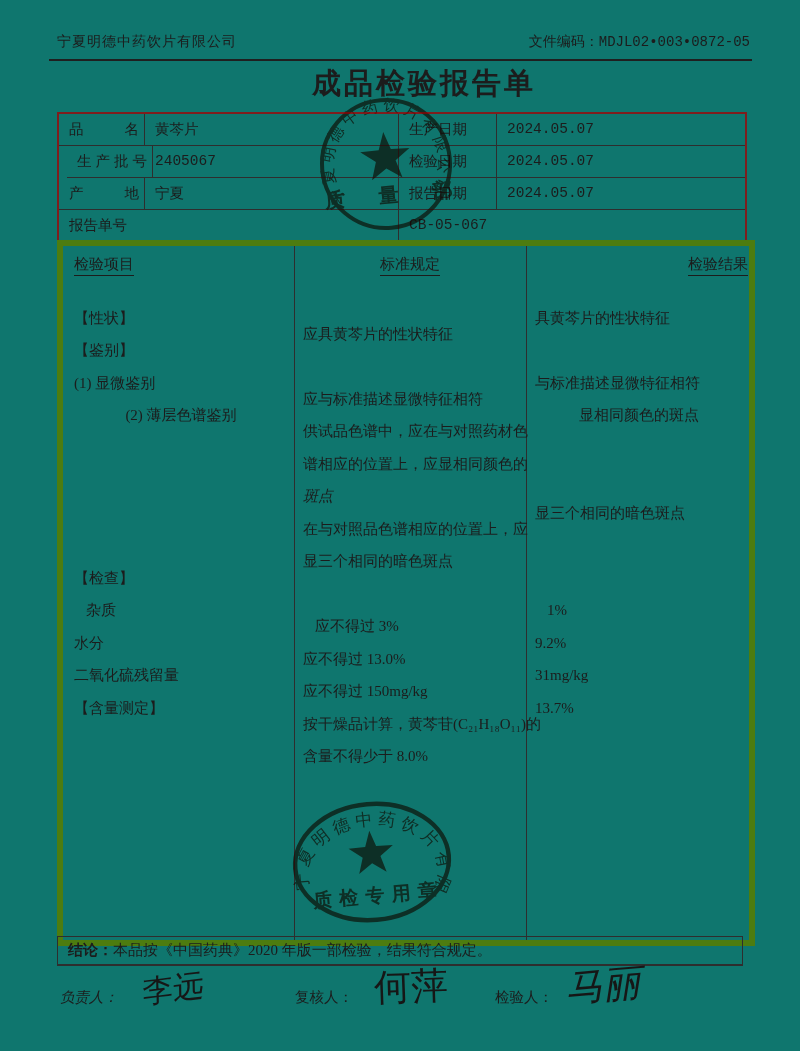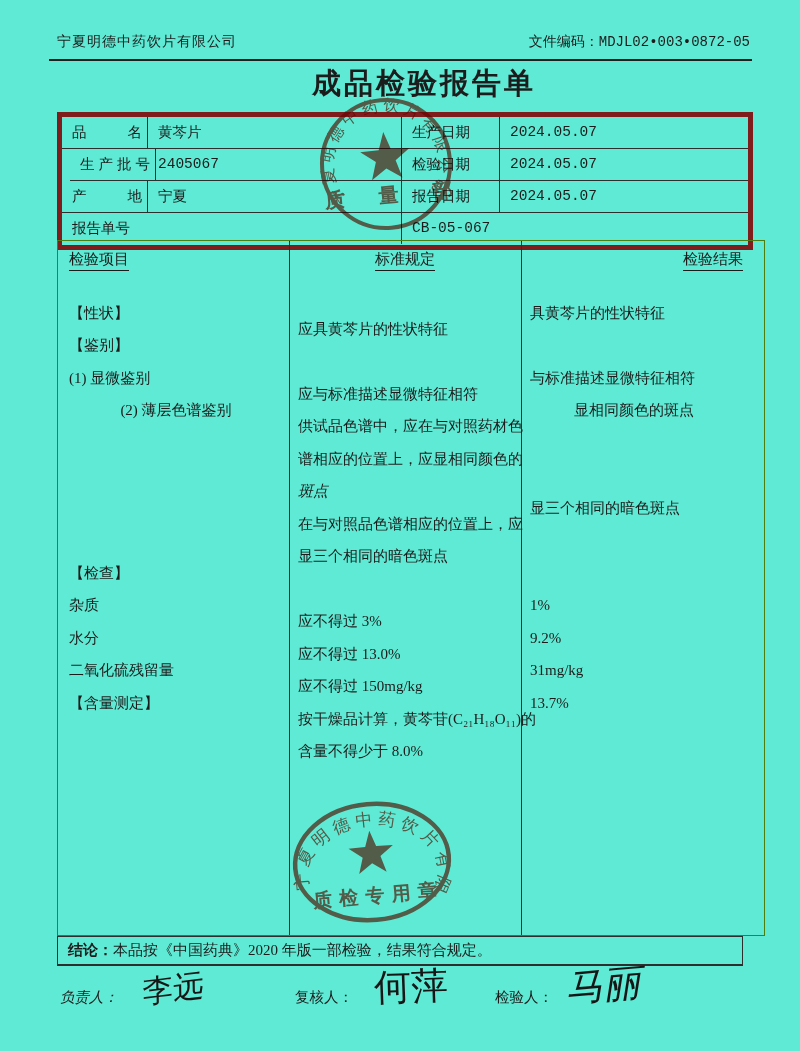--- a/index.html
+++ b/index.html
@@ -1,33 +1,33 @@
 <!DOCTYPE html>
 <html><head>
 <meta charset="utf-8">
 <style>
   html,body{margin:0;padding:0;background:#ffffff;}
-  .page{position:relative;width:800px;height:1051px;background:#5eead4;overflow:hidden;
+  .page{position:relative;width:800px;height:1051px;background:#0f766e;overflow:hidden;
         font-family:"Liberation Serif","DejaVu Serif",serif;color:#1c1c1c;}
   .abs{position:absolute;}
   .mono{font-family:"Liberation Mono","DejaVu Sans Mono",monospace;}
   
   .hdr-company{left:57px;top:33px;font-size:14px;letter-spacing:1px;}
   .hdr-code{right:50px;top:33px;font-size:14px;}
   .hdr-rule{left:49px;top:59px;width:703px;height:0;border-top:2px solid #1f1f1f;}
   .title{left:0;right:0;top:64px;text-align:center;font-size:29px;font-weight:bold;letter-spacing:3px;margin-left:48px;}
   
-  .info-table{left:57px;top:112px;width:686px;height:128px;border:5px solid #7f1d1d;}
+  .info-table{left:57px;top:112px;width:686px;height:128px;border:2px solid #7f1d1d;}
   .cell{position:absolute;box-sizing:border-box;border-right:1px solid #2e2e2e;border-bottom:1px solid #2e2e2e;
         font-size:14.5px;line-height:31px;padding-left:10px;white-space:nowrap;overflow:hidden;}
   .cell.last-col{border-right:none;}
   .cell.last-row{border-bottom:none;}
   .jl{display:inline-block;width:70px;text-align:justify;text-align-last:justify;}
   
-  .main-table{left:57px;top:240px;width:686px;height:694px;border:1px solid #4d7c0f;padding-left:20px;}
+  .main-table{left:57px;top:240px;width:686px;height:694px;border:6px solid #4d7c0f;}
   .vdiv{position:absolute;top:0;bottom:0;width:0;border-left:1px solid #2e2e2e;}
   .mt-header{position:absolute;top:9px;font-size:15px;}
   .mt-header span{border-bottom:1px solid #1c1c1c;padding-bottom:3px;}
   .mt-line{position:absolute;height:33px;line-height:33px;font-size:15px;}
   .mt-cell{position:absolute;top:0;white-space:nowrap;overflow:visible;}
   .c1{left:11px;width:214px;}
   .c2{left:240px;width:218px;margin-top:16px;}
   .c3{left:472px;width:208px;}
   
   .conclusion{left:57px;top:936px;width:686px;height:30px;border:1px solid #2e2e2e;border-bottom-width:2px;
@@ -115,21 +115,21 @@
     <div class="mt-line" style="top:283px;left:0;right:0;">
       <span class="mt-cell c1"></span>
       <span class="mt-cell c2">显三个相同的暗色斑点</span>
       <span class="mt-cell c3"></span>
     </div>
     <div class="mt-line" style="top:316px;left:0;right:0;">
       <span class="mt-cell c1">【检查】</span>
       <span class="mt-cell c2"></span>
       <span class="mt-cell c3"></span>
     </div>
-    <div class="mt-line" style="top:348px;left:0;right:0;">
+    <div class="mt-line" style="top:348px;left:12px;right:0;">
       <span class="mt-cell c1">杂质</span>
       <span class="mt-cell c2">应不得过 3%</span>
       <span class="mt-cell c3">1%</span>
     </div>
     <div class="mt-line" style="top:381px;left:0;right:0;">
       <span class="mt-cell c1">水分</span>
       <span class="mt-cell c2">应不得过 13.0%</span>
       <span class="mt-cell c3">9.2%</span>
     </div>
     <div class="mt-line" style="top:413px;left:0;right:0;">

